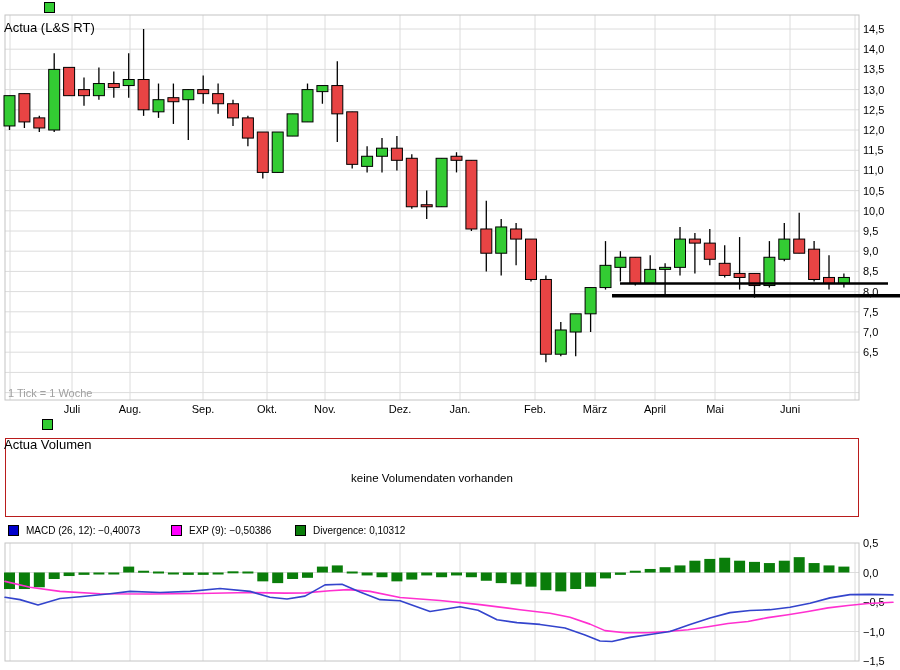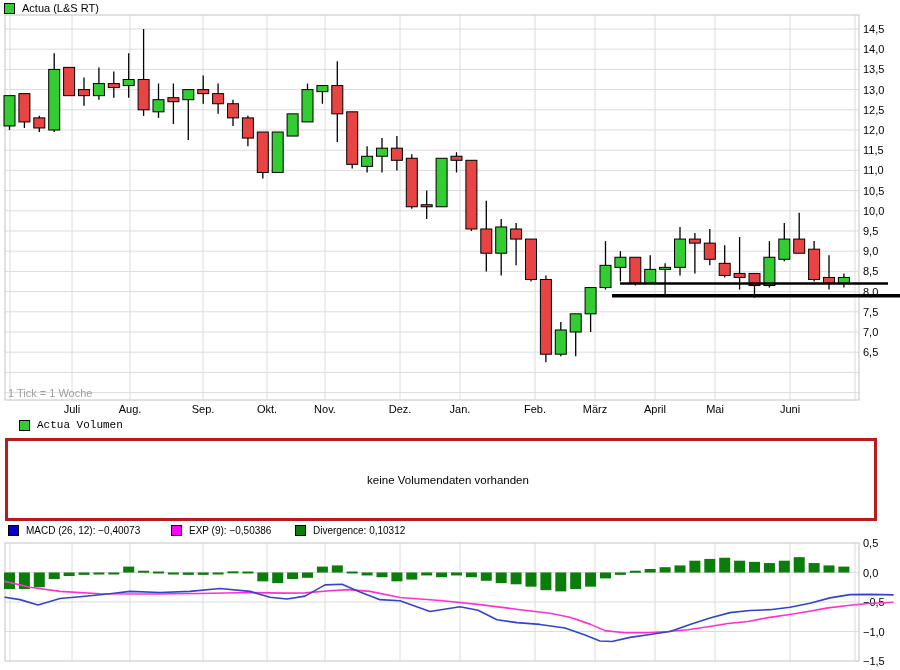--- a/index.html
+++ b/index.html
@@ -1,22 +1,22 @@
 <!DOCTYPE html>
 <html><head>
 <meta charset="utf-8">
 <style>
   html,body{margin:0;padding:0;background:#fff;}
   .app{position:relative;width:900px;height:670px;background:#fff;overflow:hidden;
        font-family:"Liberation Sans","DejaVu Sans",sans-serif;color:#000;}
   svg{position:absolute;left:0;top:0;}
-  .legend{position:absolute;display:flex;align-items:center;gap:7px;font-size:11px;z-index:5;}
+  .legend{position:absolute;display:flex;align-items:center;gap:7px;font-size:13px;z-index:5;flex-direction:column;}
   .swatch{width:9px;height:9px;border:1px solid #000;display:inline-block;flex:0 0 auto;}
-  .vol-box{position:absolute;left:5px;top:438px;width:852px;height:77px;border:3px solid #b91c1c;
-           display:flex;align-items:center;justify-content:center;font-size:11.5px;z-index:4;background:#fff;padding-left:14px;}
+  .vol-box{position:absolute;left:5px;top:438px;width:852px;height:77px;border:1px solid #b91c1c;
+           display:flex;align-items:center;justify-content:center;font-size:11.5px;z-index:4;background:#fff;}
   .macd-item{position:absolute;top:525px;display:flex;align-items:flex-end;gap:7px;font-size:10px;z-index:5;}
 </style>
 </head>
 <body>
 
 <div class="app">
 
   <svg id="chartSvg" width="900" height="670" viewBox="0 0 900 670">
       <g>
         <line x1="5" y1="29" x2="859" y2="29" stroke="#dcdcdc" stroke-width="1"></line>
@@ -302,21 +302,21 @@
       <g>
         <polyline points="5,597.28 20,599.64 38,604.95 60,598.46 80,596.69 110,593.74 130,591.38 160,592.56 190,591.38 220,588.43 250,591.38 270,597.28 287,599.05 305,596.1 325,584.89 342,584.3 360,591.97 380,599.64 400,600.82 430,611.44 460,606.72 478,610.26 497,619.7 517,622.65 540,624.42 565,627.96 585,635.04 600,640.94 612,641.53 630,637.4 650,634.45 670,631.5 690,624.42 710,617.93 730,612.62 750,610.555 770,609.67 790,607.31 810,603.18 830,597.87 850,594.625 870,594.33 893,594.92" fill="none" stroke="#3344cc" stroke-width="1.6" stroke-linejoin="round" stroke-linecap="round"></polyline>
       </g>
     </svg>
 
   <div class="legend" style="left:4px;top:2px;">
     <span class="swatch" id="sw-price" style="background: rgb(51, 204, 51);"></span>
     <span>Actua (L&amp;S RT)</span>
   </div>
 
-  <div class="legend" style="left:19px;top:419px;font-family:Liberation Mono, monospace;">
+  <div class="legend" style="left:4px;top:419px;">
     <span class="swatch" id="sw-vol" style="background: rgb(51, 204, 51);"></span>
     <span>Actua Volumen</span>
   </div>
 
   <div class="vol-box">
     <span>keine Volumendaten vorhanden</span>
   </div>
 
   <div class="macd-item" style="left:8px;">
     <span class="swatch" id="sw-macd" style="background: rgb(0, 0, 204);"></span>

